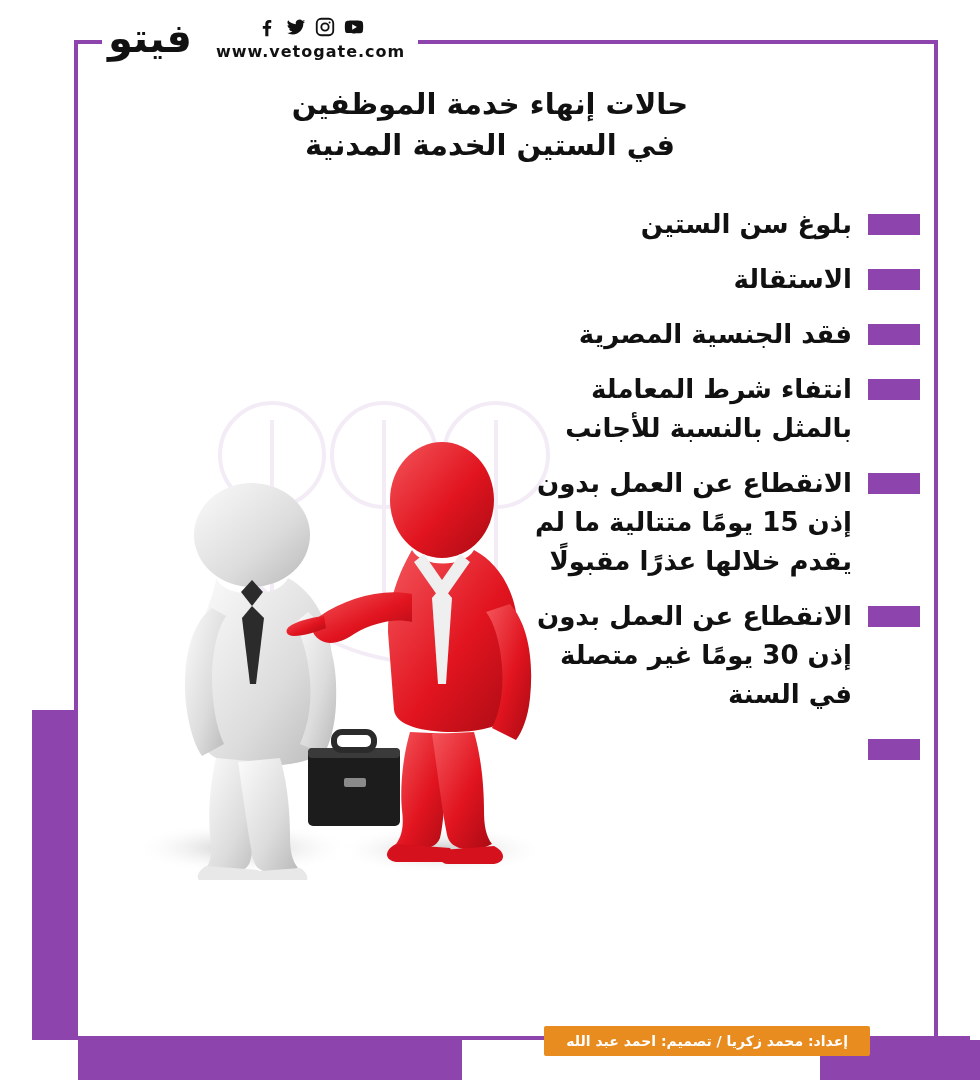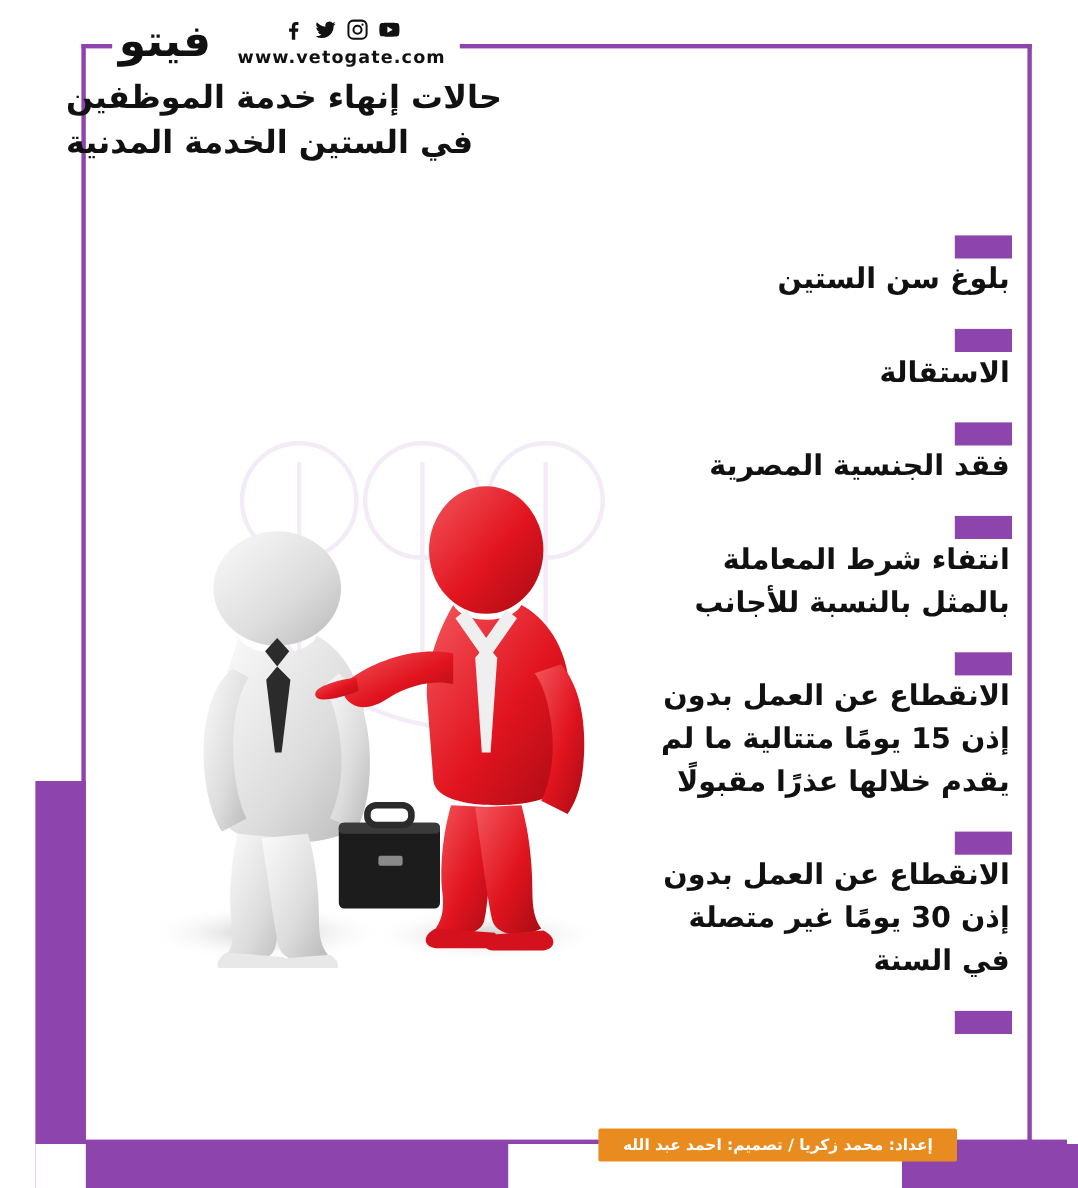--- a/index.html
+++ b/index.html
@@ -118,24 +118,24 @@
     font-size: 16px;
     letter-spacing: 1px;
     color: #111111;
     margin-top: 4px;
     font-weight: bold;
   }
 
   
   .title-block {
     position: absolute;
-    top: 68px;
+    top: 84px;
     right: 60px;
     width: 860px;
-    text-align: left;
+    text-align: center;
     direction: rtl;
   }
   .title-line {
     font-family: "DejaVu Sans", "Liberation Sans", sans-serif;
     font-weight: bold;
     font-size: 29px;
     color: #111111;
     line-height: 1.42;
     letter-spacing: 0px;
   }
@@ -163,21 +163,21 @@
   
   .items {
     position: absolute;
     right: 60px;
     top: 205px;
     width: 620px;
     direction: rtl;
   }
   .item-row {
     display: flex;
-    flex-direction: column;
+    flex-direction: row;
     align-items: flex-start;
     justify-content: flex-start;
     margin-bottom: 16px;
   }
   .item-bullet {
     flex: 0 0 auto;
     width: 52px;
     height: 21px;
     background: #8e44ad;
     margin-top: 9px;

